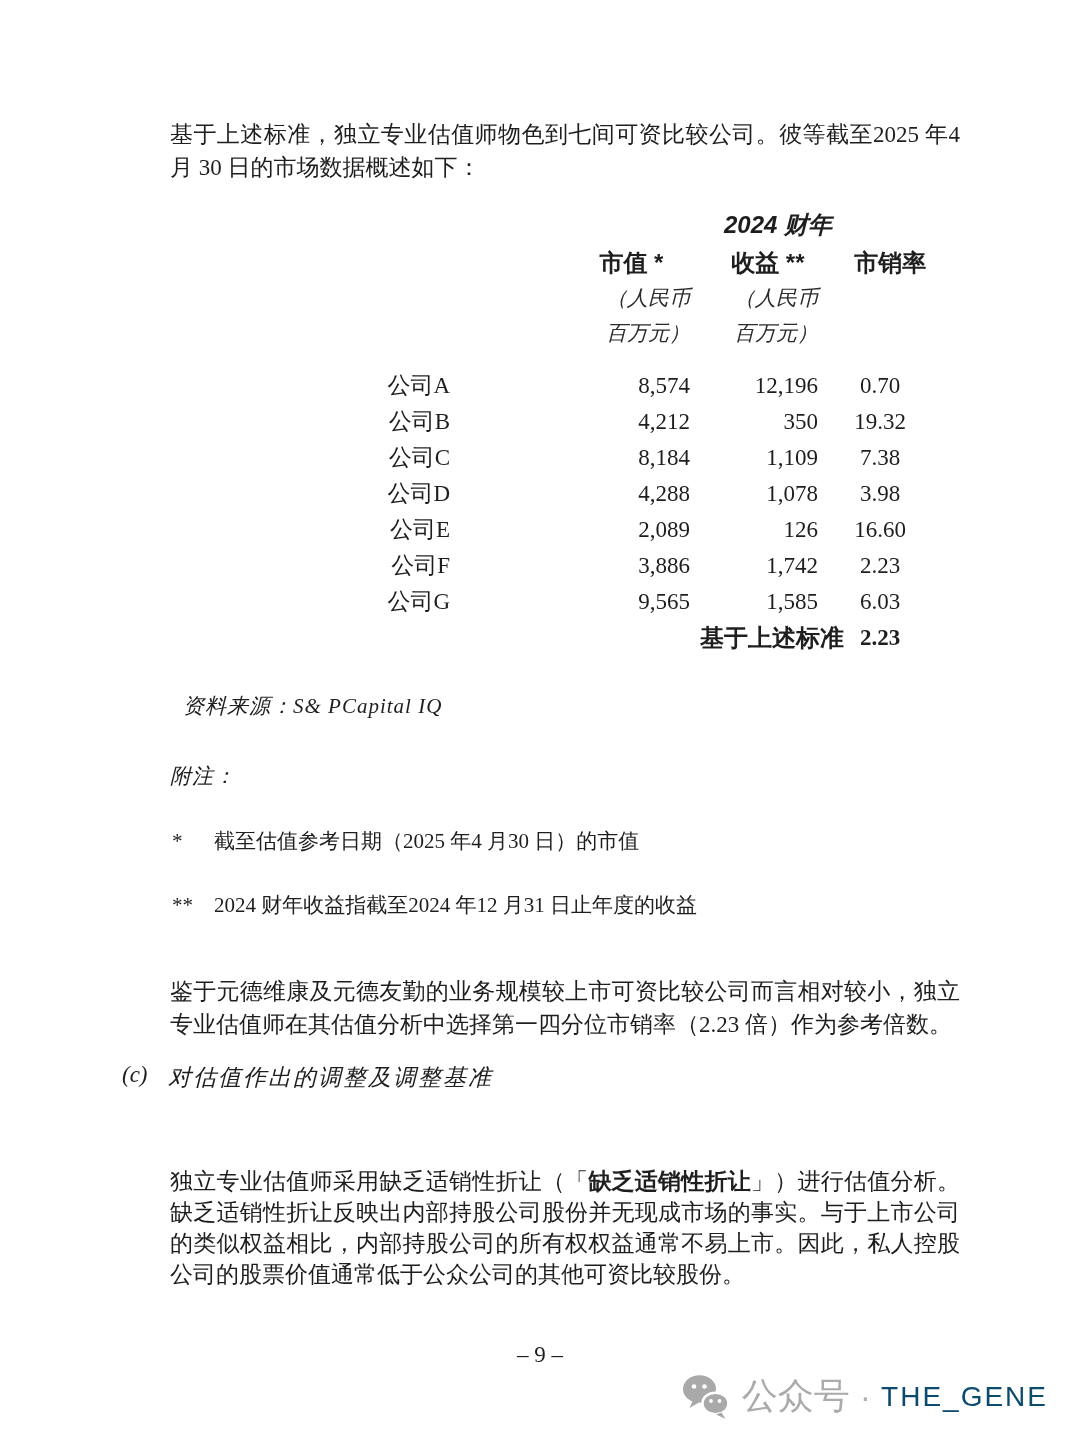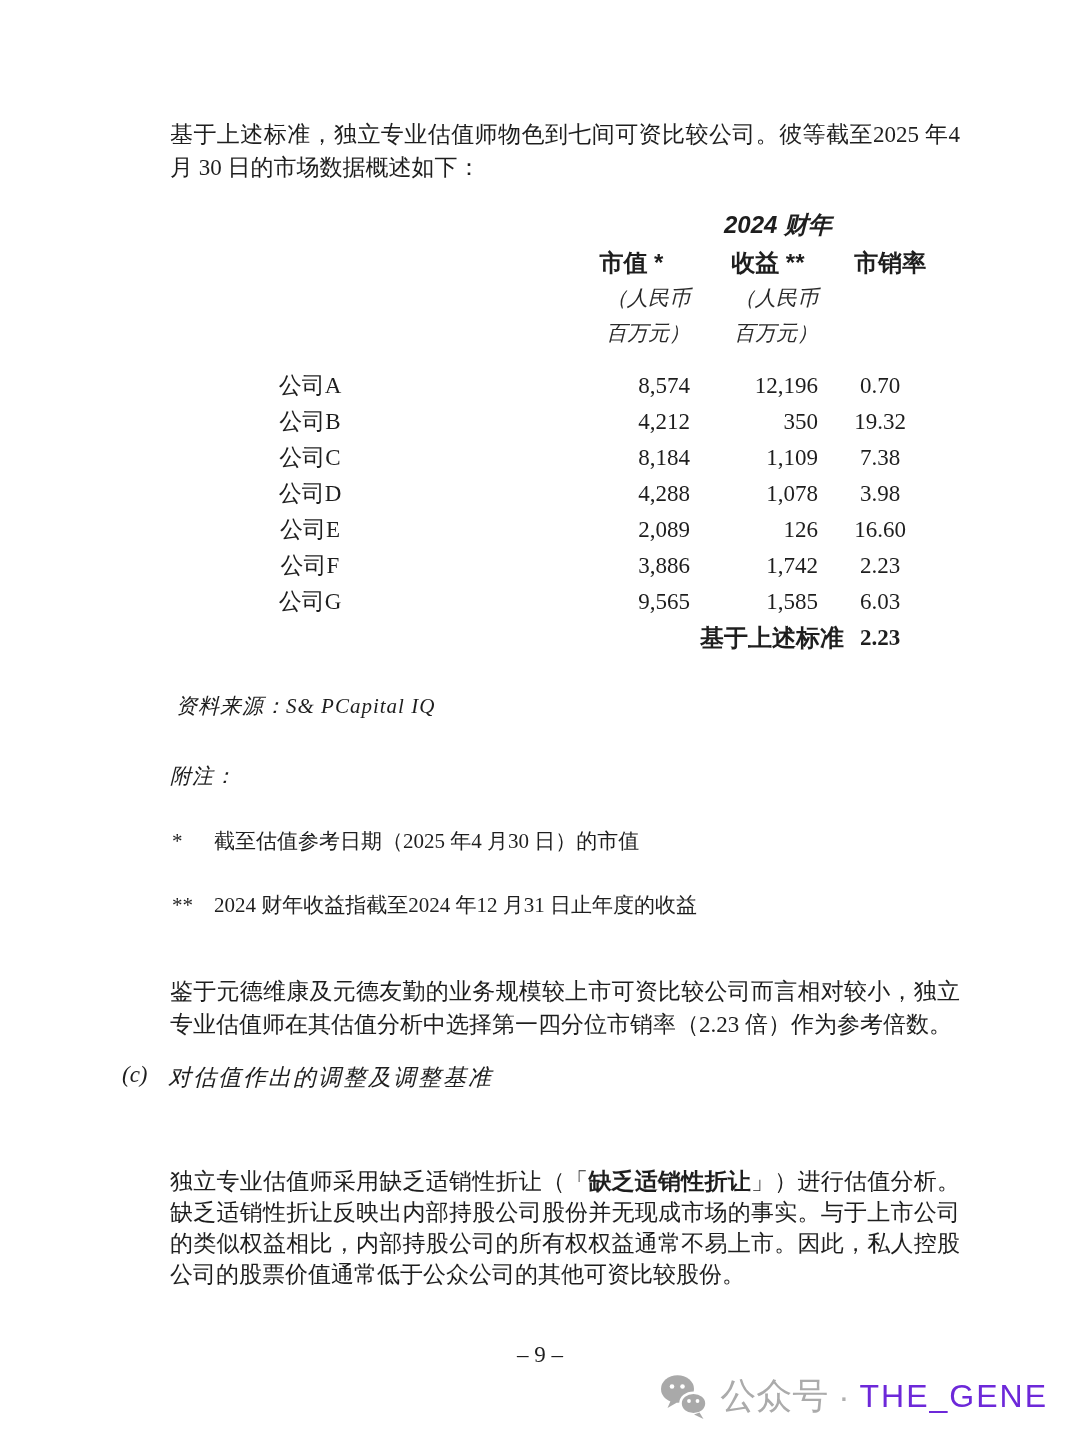--- a/index.html
+++ b/index.html
@@ -33,40 +33,40 @@
   }
 
   
   .comp-table {
     position: absolute;
     left: 170px;
     top: 206px;
     width: 772px;
   }
   .trow { display: flex; }
-  .col-name { width: 280px; text-align: center; }
+  .col-name { width: 280px; text-align: right; }
   .col-mc   { width: 240px; text-align: right; }
   .col-rev  { width: 128px; text-align: right; }
   .col-ps   { width: 124px; text-align: center; }
 
   .group-row { height: 38px; line-height: 38px; font-size: 24px; font-style: italic; }
   .group-row .col-rev span { margin-right: -14px; white-space: nowrap; }
   .head-row  { height: 37px; line-height: 37px; font-size: 24px; gap: 26px; }
   .head-row .col-ps span { margin-right: -8px; }
   .unit-row  { height: 35px; line-height: 35px; font-size: 21px; font-style: italic; color: #2a2a2a; }
   .data-row  { height: 36px; line-height: 36px; font-size: 23px; }
   #table-body { margin-top: 17px; }
   .summary-row { height: 36px; line-height: 36px; font-size: 23px; }
   .summary-row .col-rev span { margin-right: -26px; white-space: nowrap; font-size: 24px; }
   .summary-row .col-ps { font-family: "Liberation Serif", serif; font-weight: 700; }
 
   
   .source-line {
     position: absolute;
-    left: 176px;
+    left: 183px;
     top: 692px;
     font-size: 21px;
     font-style: italic;
     letter-spacing: 1px;
   }
   .notes-heading {
     position: absolute;
     left: 170px;
     top: 762px;
     font-size: 21px;
@@ -110,21 +110,21 @@
     top: 1372px;
     right: 32px;
     display: flex;
     align-items: center;
     font-family: "Liberation Sans", sans-serif;
     color: #b0b0b0;
   }
   .watermark svg { margin-right: 12px; display: block; }
   .wm-cn  { font-size: 36px; color: #ababab; }
   .wm-sep { font-size: 34px; margin: 0 10px; color: #b0b0b0; }
-  .wm-en  { font-size: 32px; letter-spacing: 2px; color: #6d28d9; }
+  .wm-en  { font-size: 28px; letter-spacing: 2px; color: #0c4a6e; }
 </style>
 </head>
 <body>
 
 <div class="page">
 
   <p class="para" id="intro-para">基于上述标准，独立专业估值师物色到七间可资比较公司。彼等截至2025 年4月 30 日的市场数据概述如下：</p>
 
   <div class="comp-table">
 

